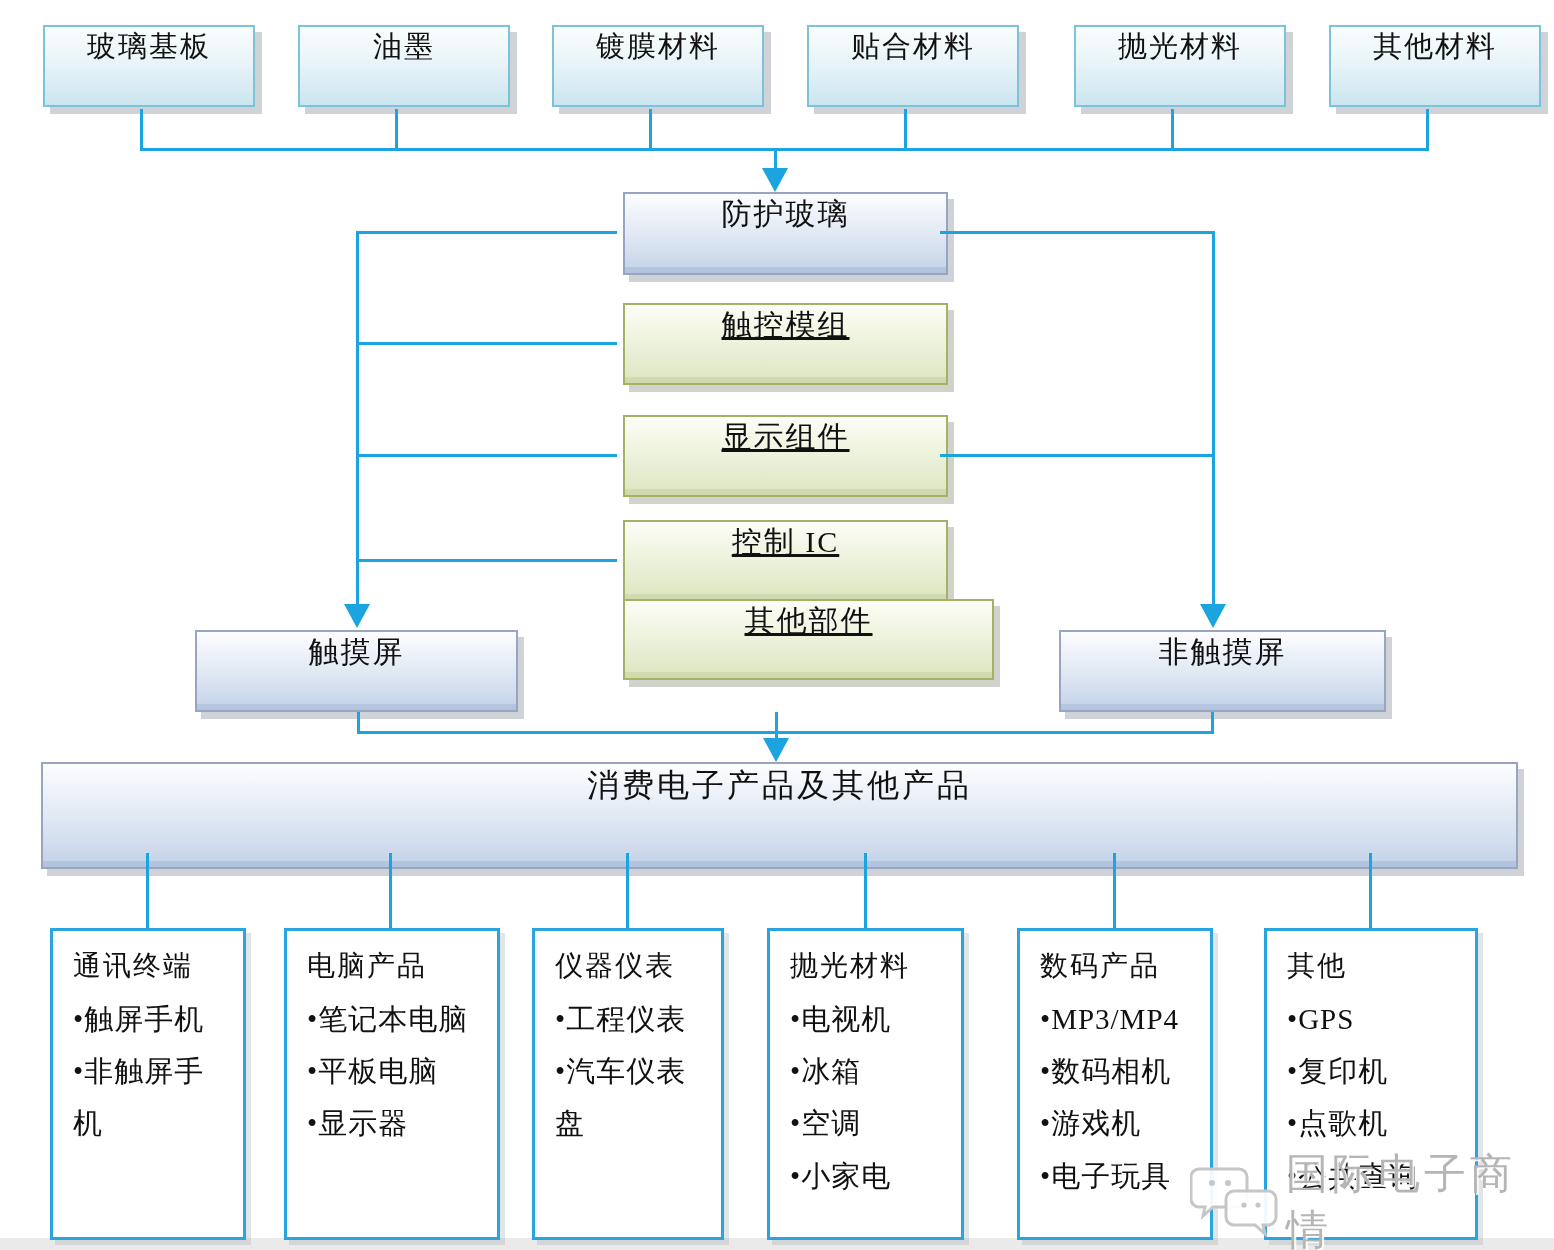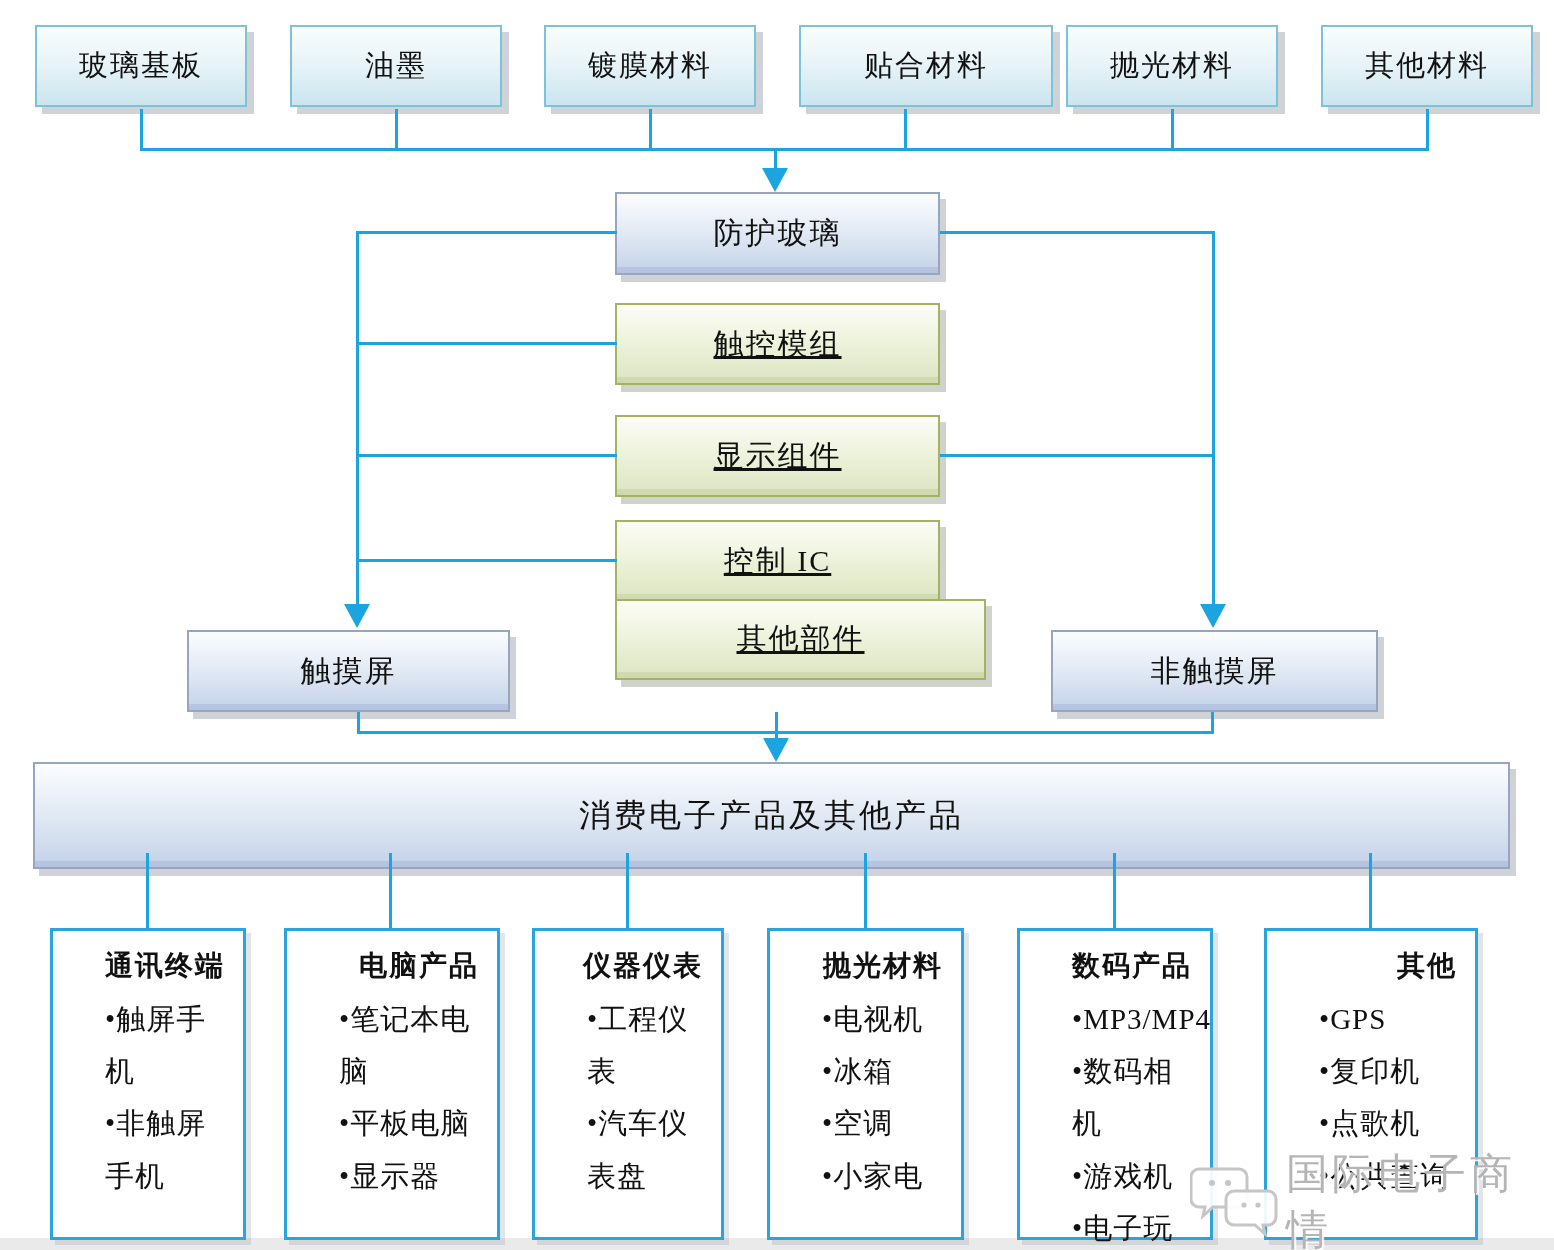--- a/index.html
+++ b/index.html
@@ -3,22 +3,22 @@
 <meta charset="utf-8">
 <style>
   html,body { margin:0; padding:0; background:#ffffff; }
   .stage {
     position:relative; width:1554px; height:1250px; background:#ffffff;
     font-family:"Liberation Serif","DejaVu Serif",serif; color:#111; overflow:hidden;
   }
   
   .box {
     position:absolute; box-sizing:border-box;
-    display:flex; align-items:center; justify-content:center;
-    font-size:29px; letter-spacing:2px; text-align:center;
+    display:flex; justify-content:center;
+    font-size:29px; letter-spacing:2px; text-align:center;margin-left:8px;
   }
   .cyan {
     background:linear-gradient(180deg,#f9fdfe 0%,#e9f4f8 45%,#cbe5ee 100%);
     border:2px solid #7cc3da;
     box-shadow:7px 7px 0 rgba(148,158,168,0.45);
   }
   .blue {
     background:linear-gradient(180deg,#fcfdff 0%,#e4ebf5 45%,#c3d2e8 100%);
     border:2px solid #97a5c0;
     box-shadow:6px 7px 0 rgba(148,158,168,0.45), inset 0 -6px 0 rgba(148,169,205,0.35);
@@ -38,22 +38,22 @@
     border-left:13px solid transparent; border-right:13px solid transparent;
     border-top:24px solid #1ba4e0;
   }
   
   .cat {
     position:absolute; box-sizing:border-box; top:928px; height:312px;
     background:#ffffff; border:3px solid #29a4dd;
     box-shadow:5px 5px 0 rgba(160,166,172,0.30);
     padding:16px 18px 0 20px;
   }
-  .cat-title { font-size:28px; font-weight:bold; text-align:right; letter-spacing:2px; margin-bottom:8px; }
-  .cat-item { font-size:29px; line-height:1.8; letter-spacing:1px;margin-left:32px; }
+  .cat-title { font-size:28px; font-weight:normal; text-align:left; letter-spacing:2px; margin-bottom:8px; }
+  .cat-item { font-size:29px; line-height:1.8; letter-spacing:1px; }
   
   .watermark { position:absolute; left:1190px; top:1146px; display:flex; align-items:center; z-index:5; }
   .wm-text {
     font-family:"Liberation Sans","DejaVu Sans",sans-serif;
     font-size:42px; color:#b5b5b5; letter-spacing:4px; margin-left:6px;
     text-shadow:2px 2px 1px rgba(255,255,255,0.95);
   }
   .bottom-shade { position:absolute; left:0; top:1238px; width:1554px; height:12px; background:#eaeaea; z-index:0; }
 </style>
 </head>
@@ -64,21 +64,21 @@
 
   <div class="box cyan" style="left:35px;top:25px;width:212px;height:82px">
       <span>玻璃基板</span>
     </div>
   <div class="box cyan" style="left:290px;top:25px;width:212px;height:82px">
       <span>油墨</span>
     </div>
   <div class="box cyan" style="left:544px;top:25px;width:212px;height:82px">
       <span>镀膜材料</span>
     </div>
-  <div class="box cyan" style="left:799px;top:25px;width:254px;height:82px">
+  <div class="box cyan" style="left:799px;top:25px;width:212px;height:82px">
       <span>贴合材料</span>
     </div>
   <div class="box cyan" style="left:1066px;top:25px;width:212px;height:82px">
       <span>抛光材料</span>
     </div>
   <div class="box cyan" style="left:1321px;top:25px;width:212px;height:82px">
       <span>其他材料</span>
     </div>
 
   <div class="line" style="left:140px;top:109px;width:3px;height:42px"></div>

